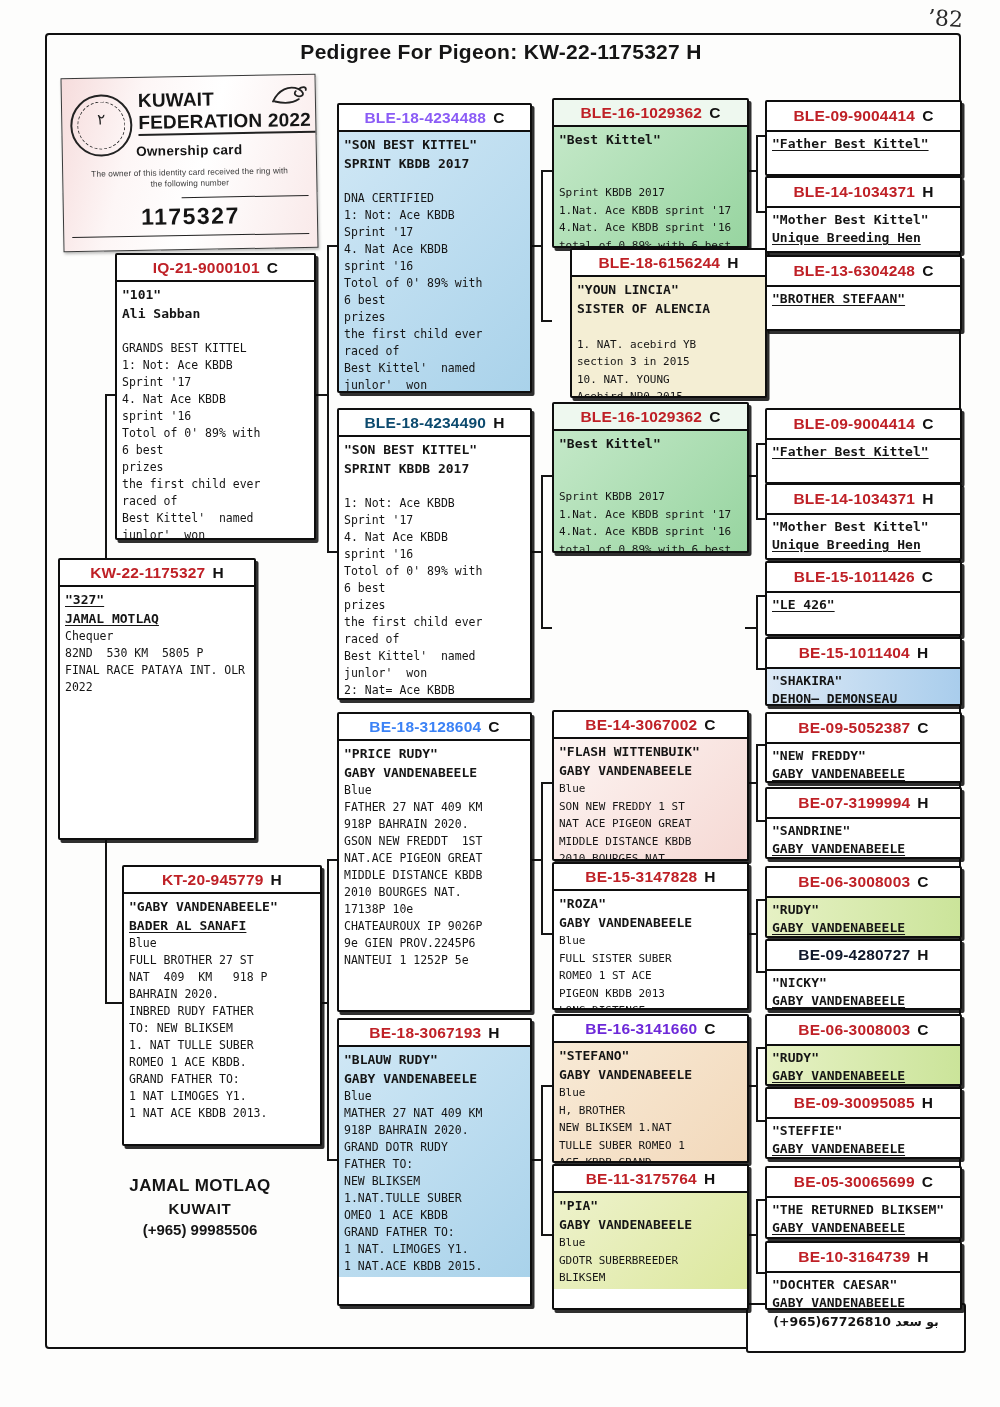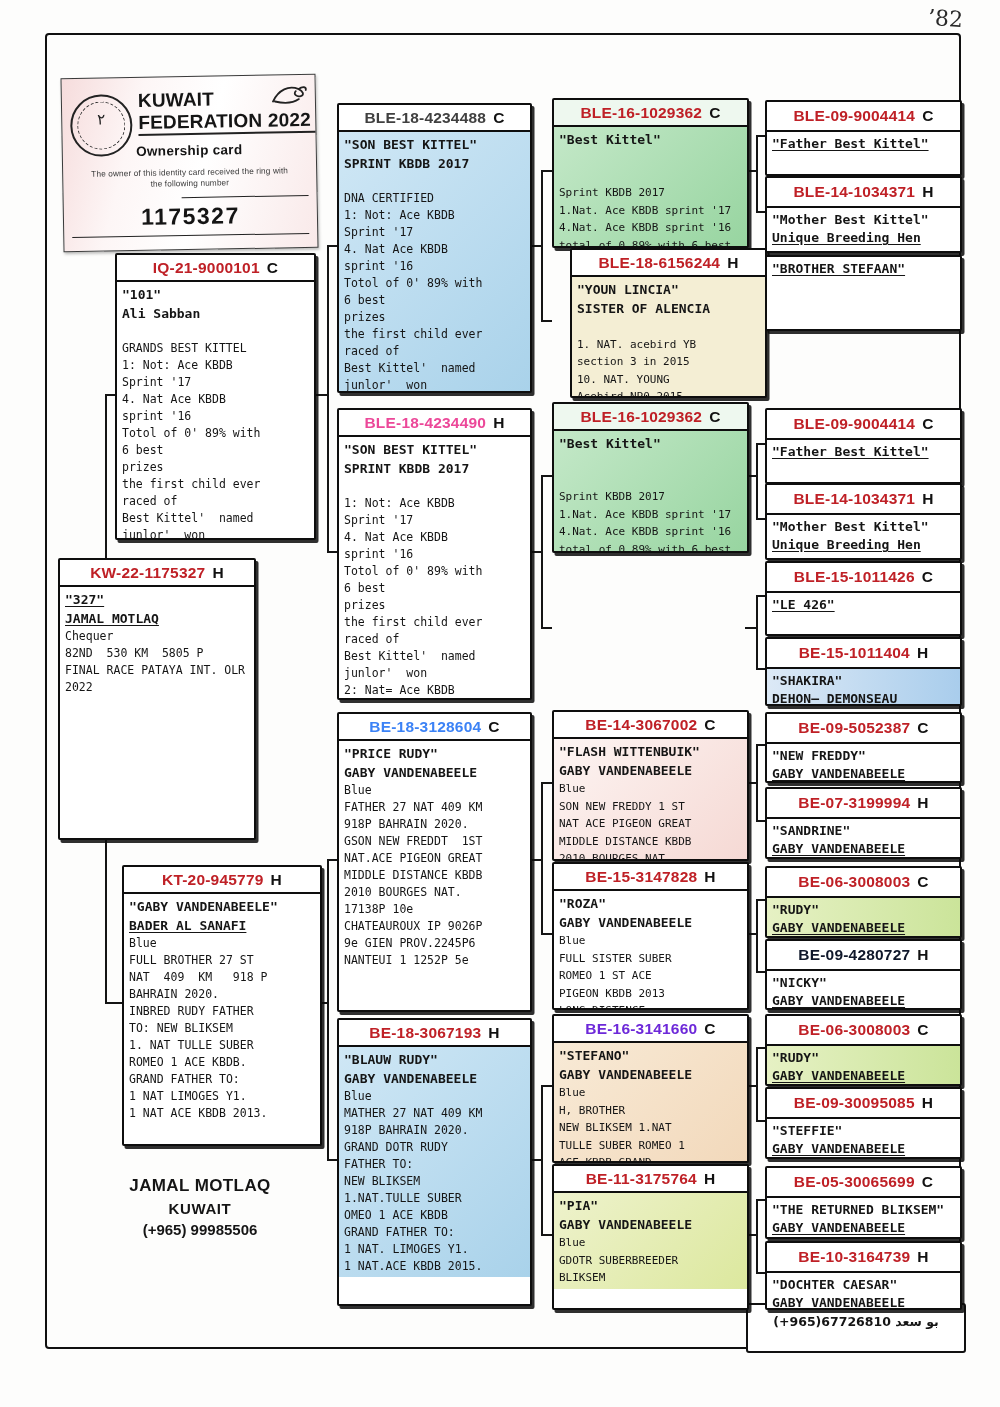--- a/index.html
+++ b/index.html
@@ -71,20 +71,21 @@
   #footer-right{position:absolute;left:746px;top:1303px;width:216px;height:46px;
         border:2px solid #111;border-radius:3px;background:#fff;text-align:center;
         font-size:12.5px;font-weight:bold;line-height:34px;
         font-family:"DejaVu Sans",sans-serif;}
 </style>
 </head>
 <body>
 
 <div id="page">
   <div id="main-border"></div>
+  <div id="page-title">Pedigree For Pigeon: KW-22-1175327  H</div>
   <div id="corner-note">’82</div>
 
   <div id="card">
     <div id="stamp"></div>
     <svg id="bird-doodle" width="40" height="26" viewBox="0 0 40 26">
       <path d="M4 20 C10 8 20 4 30 8 C34 10 36 14 32 15 C28 16 24 13 27 10 M30 8 C34 5 38 6 37 9 M6 20 C14 22 24 22 30 18" stroke="#222" stroke-width="1.8" fill="none" stroke-linecap="round"></path>
     </svg>
     <div id="fed1" class="fed-line">KUWAIT</div>
     <div id="fed2" class="fed-line">FEDERATION 2022</div>
     <div id="card-sub">Ownership card</div>
@@ -204,41 +205,41 @@
         <div class="ln">INBRED RUDY FATHER</div>
         <div class="ln">TO: NEW BLIKSEM</div>
         <div class="ln">1. NAT TULLE SUBER</div>
         <div class="ln">ROMEO 1 ACE KBDB.</div>
         <div class="ln">GRAND FATHER TO:</div>
         <div class="ln">1 NAT LIMOGES Y1.</div>
         <div class="ln">1 NAT ACE KBDB 2013.</div>
       </div>
     </div>
     <div class="pbox bg-blue col2" style="left: 337px; top: 103px; width: 191px; height: 286px;">
-      <div class="phdr"><span class="ring" style="color: #404040;">BLE-18-4234488</span><span class="sex">C</span></div>
+      <div class="phdr"><span class="ring" style="color: #8b5cf6;">BLE-18-4234488</span><span class="sex">C</span></div>
       <div class="pbody">
         <div class="nm">"SON BEST KITTEL"</div>
         <div class="nm">SPRINT KBDB 2017</div>
         <div class="ln">&nbsp;</div>
         <div class="ln">DNA CERTIFIED</div>
         <div class="ln">1: Not: Ace KBDB</div>
         <div class="ln">Sprint '17</div>
         <div class="ln">4. Nat Ace KBDB</div>
         <div class="ln">sprint '16</div>
         <div class="ln">Totol of 0' 89% with</div>
         <div class="ln">6 best</div>
         <div class="ln">prizes</div>
         <div class="ln">the first child ever</div>
         <div class="ln">raced of</div>
         <div class="ln">Best Kittel'  named</div>
         <div class="ln">junlor'  won</div>
       </div>
     </div>
     <div class="pbox bg-white col2" style="left: 337px; top: 408px; width: 191px; height: 288px;">
-      <div class="phdr"><span class="ring" style="color: #ec4899;">BLE-18-4234490</span><span class="sex">H</span></div>
+      <div class="phdr"><span class="ring" style="color: #0c4a6e;">BLE-18-4234490</span><span class="sex">H</span></div>
       <div class="pbody">
         <div class="nm">"SON BEST KITTEL"</div>
         <div class="nm">SPRINT KBDB 2017</div>
         <div class="ln">&nbsp;</div>
         <div class="ln">1: Not: Ace KBDB</div>
         <div class="ln">Sprint '17</div>
         <div class="ln">4. Nat Ace KBDB</div>
         <div class="ln">sprint '16</div>
         <div class="ln">Totol of 0' 89% with</div>
         <div class="ln">6 best</div>
@@ -375,20 +376,21 @@
       </div>
     </div>
     <div class="pbox bg-white col4" style="left: 765px; top: 176px; width: 193px; height: 73px;">
       <div class="phdr"><span class="ring" style="color: rgb(191, 32, 38);">BLE-14-1034371</span><span class="sex">H</span></div>
       <div class="pbody">
         <div class="nm">"Mother Best Kittel"</div>
         <div class="nm ul">Unique Breeding Hen</div>
       </div>
     </div>
     <div class="pbox bg-white col4" style="left: 765px; top: 255px; width: 193px; height: 72px;">
+      <div class="phdr"><span class="ring" style="color: rgb(191, 32, 38);">BLE-13-6304248</span><span class="sex">C</span></div>
       <div class="pbody">
         <div class="nm ul">"BROTHER STEFAAN"</div>
       </div>
     </div>
     <div class="pbox bg-white col4" style="left: 765px; top: 408px; width: 193px; height: 72px;">
       <div class="phdr"><span class="ring" style="color: rgb(191, 32, 38);">BLE-09-9004414</span><span class="sex">C</span></div>
       <div class="pbody">
         <div class="nm ul">"Father Best Kittel"</div>
       </div>
     </div>

